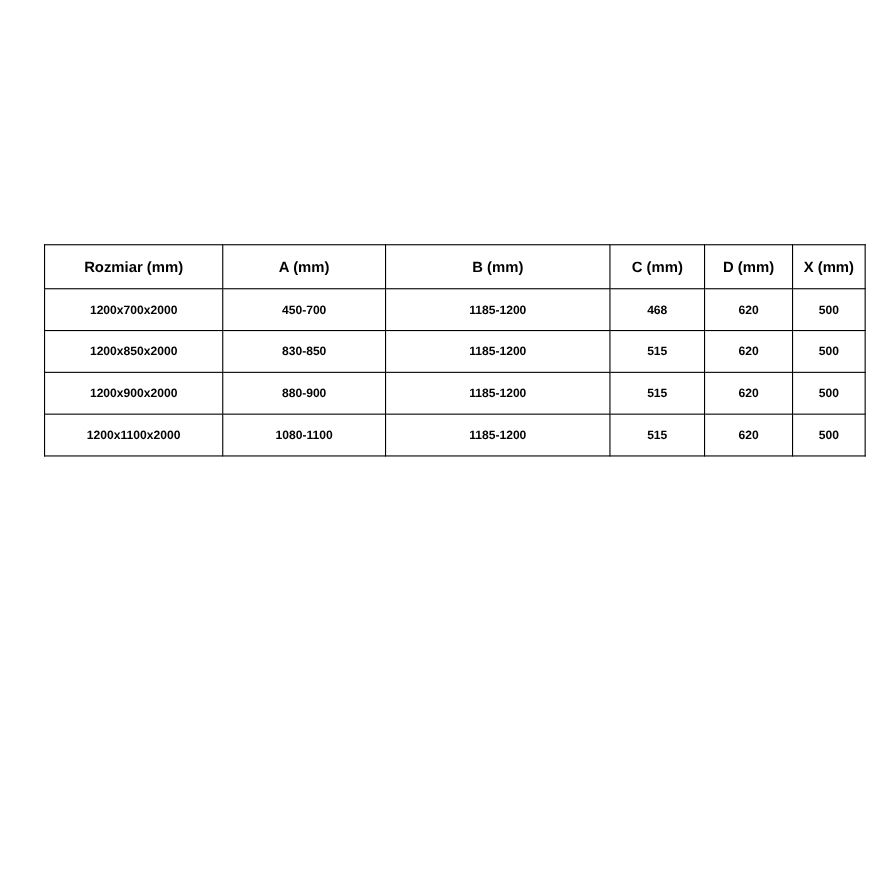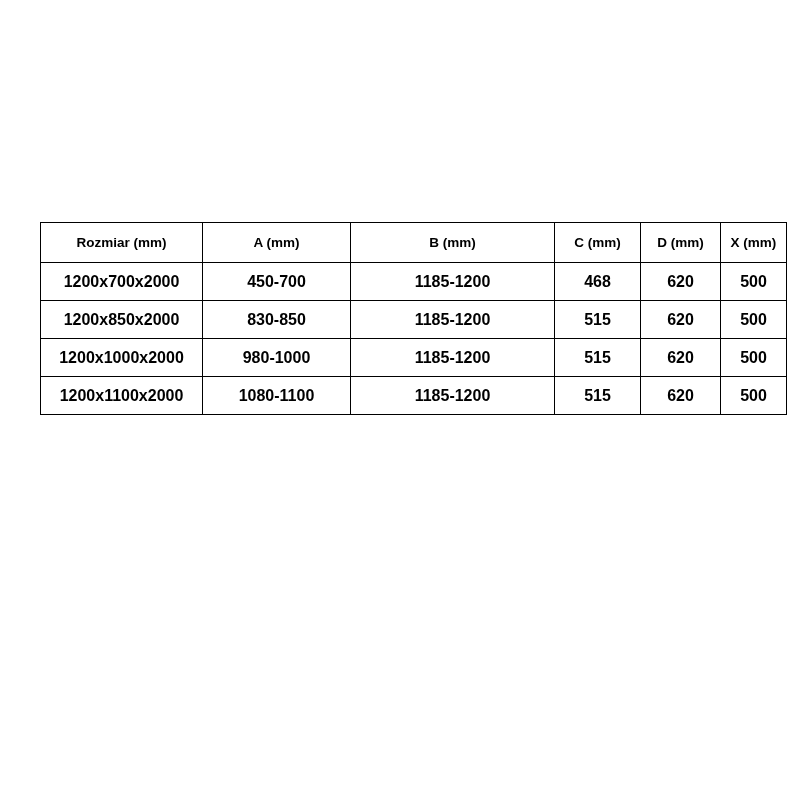--- a/index.html
+++ b/index.html
@@ -26,21 +26,21 @@
     border-collapse: collapse;
     width: 746px;
     table-layout: fixed;
   }
   table.size-table td,
   table.size-table th {
     border: 1px solid #000000;
     height: 38px;
     text-align: center;
     vertical-align: middle;
-    font-size: 16px;
+    font-size: 11px;
     font-weight: bold;
     color: #000000;
     padding: 0 2px;
     box-sizing: border-box;
     background: #ffffff;
   }
   table.size-table thead th {
     height: 40px;
     font-size: 13.5px;
   }
@@ -86,22 +86,22 @@
       </tr>
       <tr>
         <td>1200x850x2000</td>
         <td>830-850</td>
         <td>1185-1200</td>
         <td>515</td>
         <td>620</td>
         <td>500</td>
       </tr>
       <tr>
-        <td>1200x1000x2000</td>
-        <td>980-1000</td>
+        <td>1200x900x2000</td>
+        <td>880-900</td>
         <td>1185-1200</td>
         <td>515</td>
         <td>620</td>
         <td>500</td>
       </tr>
       <tr>
         <td>1200x1100x2000</td>
         <td>1080-1100</td>
         <td>1185-1200</td>
         <td>515</td>

